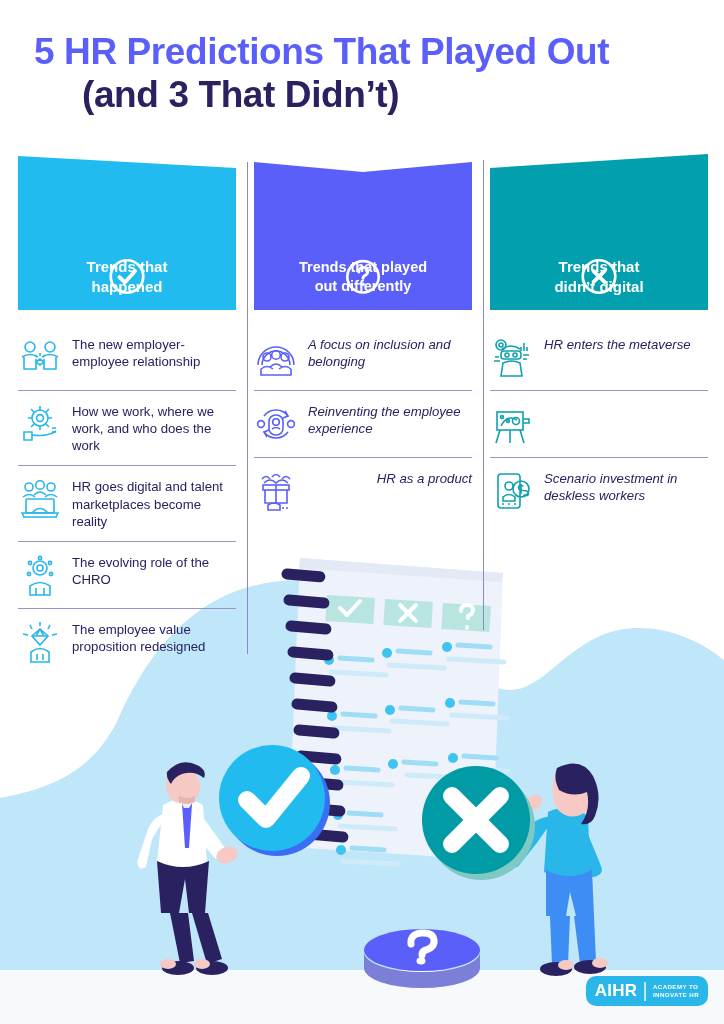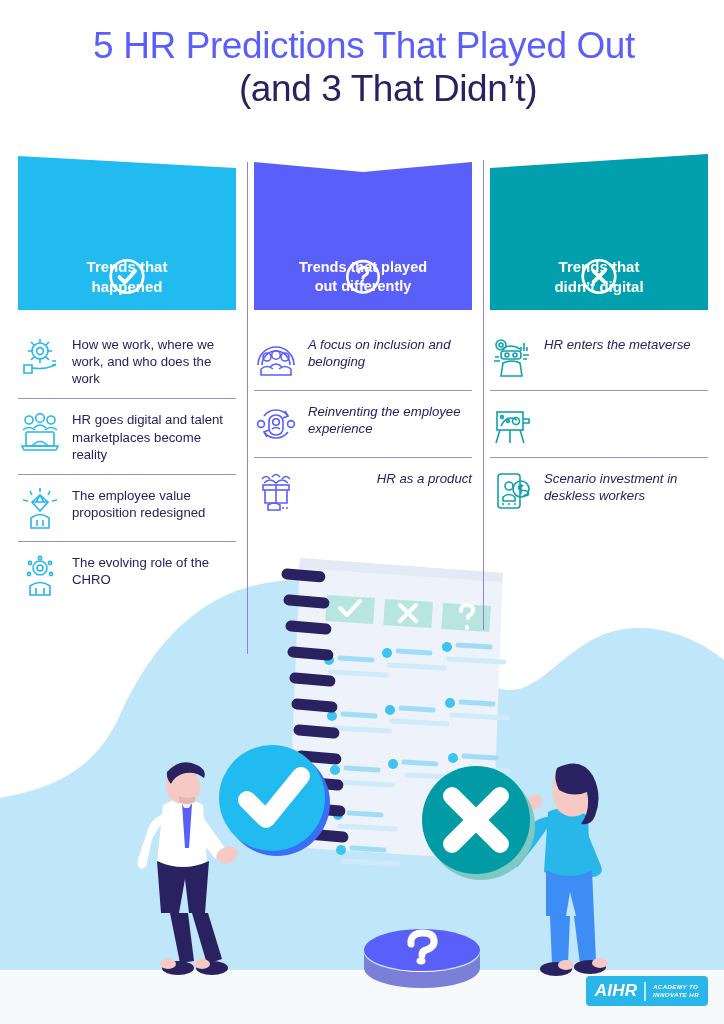--- a/index.html
+++ b/index.html
@@ -9,22 +9,22 @@
     font-family:"Liberation Sans","DejaVu Sans",sans-serif;
     overflow:hidden;position:relative;
   }
   .page{position:relative;width:724px;height:1024px;overflow:hidden;background:#fff;}
 
   
   .bg-blob{position:absolute;left:0;top:540px;width:724px;height:430px;z-index:0;}
 
   
   .title{
-    position:absolute;left:34px;top:24px;width:660px;z-index:6;
-    font-weight:normal;font-size:37px;line-height:1.17;letter-spacing:-0.4px;text-align:center;
+    position:absolute;left:34px;top:30px;width:660px;z-index:6;
+    font-weight:bold;font-size:37px;line-height:1.17;letter-spacing:-0.4px;
   }
   .title .l1{color:#5B5FF9;display:block;}
   .title .l2{color:#2A2160;display:block;margin-left:48px;}
 
   
   .columns{position:absolute;left:0;top:148px;width:724px;height:600px;z-index:5;}
 
   .col{position:absolute;top:0;}
   .col-1{left:18px;width:218px;}
   .col-2{left:254px;width:218px;}
@@ -57,22 +57,22 @@
   .vdiv{position:absolute;width:1.3px;background:#8f86c4;z-index:5;}
   .vdiv-1{left:247px;top:162px;height:492px;}
   .vdiv-2{left:483px;top:160px;height:470px;}
 
   
   .illus{position:absolute;left:0;top:520px;width:724px;height:504px;z-index:4;}
 
   
   .logo{
     position:absolute;right:16px;bottom:18px;z-index:20;
-    background:#29B6E8;border-radius:4px;
-    display:flex;align-items:center;height:30px;padding:0 9px;font-style:italic;
+    background:#29B6E8;border-radius:10px;
+    display:flex;align-items:center;height:30px;padding:0 9px;
   }
   .logo-mark{color:#fff;font-weight:bold;font-size:17px;letter-spacing:0.3px;}
   .logo-rule{width:1.5px;height:19px;background:#bfe8f8;margin:0 7px;}
   .logo-sub{color:#fff;font-size:6.2px;font-weight:bold;line-height:1.35;letter-spacing:0.4px;}
 </style>
 </head>
 <body>
 
 <div class="page">
 
@@ -106,20 +106,33 @@
             <div>Trends that</div>
             <div>happened</div>
           </div>
         </div>
       </div>
 
       <div class="list">
         <div class="item">
           <svg class="item-icon" viewBox="0 0 44 44">
             <g fill="none" stroke="#29B6E8" stroke-width="1.6">
+              <circle cx="12" cy="12" r="5"></circle>
+                <circle cx="32" cy="12" r="5"></circle>
+              <path d="M4 22 q8-5 16 0 M24 22 q8-5 16 0"></path>
+              <path d="M6 22 L6 34 L18 34 L18 24 M26 24 L26 34 L38 34 L38 22"></path>
+              <path d="M18 27 L22 24 L26 27 L22 30 Z"></path>
+              <path d="M22 18 L22 21 M17 20 L19 22 M27 20 L25 22"></path>
+            </g>
+          </svg>
+          <div class="item-text">The new employer-employee relationship</div>
+        </div>
+        <div class="item">
+          <svg class="item-icon" viewBox="0 0 44 44">
+            <g fill="none" stroke="#29B6E8" stroke-width="1.6">
               <circle cx="22" cy="16" r="8"></circle>
                 <circle cx="22" cy="16" r="3.4"></circle>
               <path d="M22 4 L22 8 M22 24 L22 28 M10 16 L14 16 M30 16 L34 16
                        M13 7 L16 10 M28 22 L31 25 M31 7 L28 10 M16 22 L13 25"></path>
               <path d="M6 30 L14 30 L14 38 L6 38 Z"></path>
               <path d="M14 33 q8 1 14 0 q6-1 10-4"></path>
               <path d="M34 26 L38 26 M34 30 L38 30"></path>
             </g>
           </svg>
           <div class="item-text">How we work, where we work, and who does the work</div>
@@ -130,48 +143,48 @@
               <circle cx="11" cy="10" r="4"></circle>
                 <circle cx="22" cy="8" r="4.3"></circle>
                 <circle cx="33" cy="10" r="4"></circle>
               <path d="M5 20 q6-5 12 0 M16 18 q6-6 12 0 M27 20 q6-5 12 0"></path>
               <rect x="8" y="22" width="28" height="14" rx="1.5"></rect>
               <path d="M14 36 q8-9 16 0"></path>
               <path d="M4 36 L40 36 L38 40 L6 40 Z"></path>
             </g>
           </svg>
           <div class="item-text">HR goes digital and talent marketplaces become reality</div>
-        </div>
-        <div class="item">
-          <svg class="item-icon" viewBox="0 0 44 44">
-            <g fill="none" stroke="#29B6E8" stroke-width="1.6">
-              <path d="M14 16 L22 9 L30 16 L22 25 Z"></path>
-                <path d="M14 16 L30 16 M22 9 L18 16 M22 9 L26 16"></path>
-              <path d="M22 2 L22 6 M12 5 L14 9 M32 5 L30 9 M5 14 L10 15 M39 14 L34 15"></path>
-              <path d="M13 32 q9-7 18 0 L31 42 L13 42 Z"></path>
-              <path d="M19 34 L19 40 M25 34 L25 40"></path>
-            </g>
-          </svg>
-          <div class="item-text">The employee value proposition redesigned</div>
         </div>
         <div class="item">
           <svg class="item-icon" viewBox="0 0 44 44">
             <g fill="none" stroke="#29B6E8" stroke-width="1.6">
               <circle cx="22" cy="15" r="7"></circle>
                 <circle cx="22" cy="15" r="3"></circle>
               <circle cx="22" cy="5" r="1.6"></circle>
                 <circle cx="12" cy="10" r="1.6"></circle>
                 <circle cx="32" cy="10" r="1.6"></circle>
               <circle cx="11" cy="21" r="1.6"></circle>
                 <circle cx="33" cy="21" r="1.6"></circle>
               <path d="M12 33 q10-7 20 0 L32 42 L12 42 Z"></path>
               <path d="M18 35 L18 42 M26 35 L26 42"></path>
             </g>
           </svg>
           <div class="item-text">The evolving role of the CHRO</div>
+        </div>
+        <div class="item">
+          <svg class="item-icon" viewBox="0 0 44 44">
+            <g fill="none" stroke="#29B6E8" stroke-width="1.6">
+              <path d="M14 16 L22 9 L30 16 L22 25 Z"></path>
+                <path d="M14 16 L30 16 M22 9 L18 16 M22 9 L26 16"></path>
+              <path d="M22 2 L22 6 M12 5 L14 9 M32 5 L30 9 M5 14 L10 15 M39 14 L34 15"></path>
+              <path d="M13 32 q9-7 18 0 L31 42 L13 42 Z"></path>
+              <path d="M19 34 L19 40 M25 34 L25 40"></path>
+            </g>
+          </svg>
+          <div class="item-text">The employee value proposition redesigned</div>
         </div>
       </div>
     </div>
 
     <div class="col col-2">
       <div class="banner">
         <svg viewBox="0 0 218 162" preserveAspectRatio="none">
           <path d="M0 14 L109 24 L218 14 L218 162 L0 162 Z" fill="#5B5FF9"></path>
         </svg>
         <div class="banner-inner">

